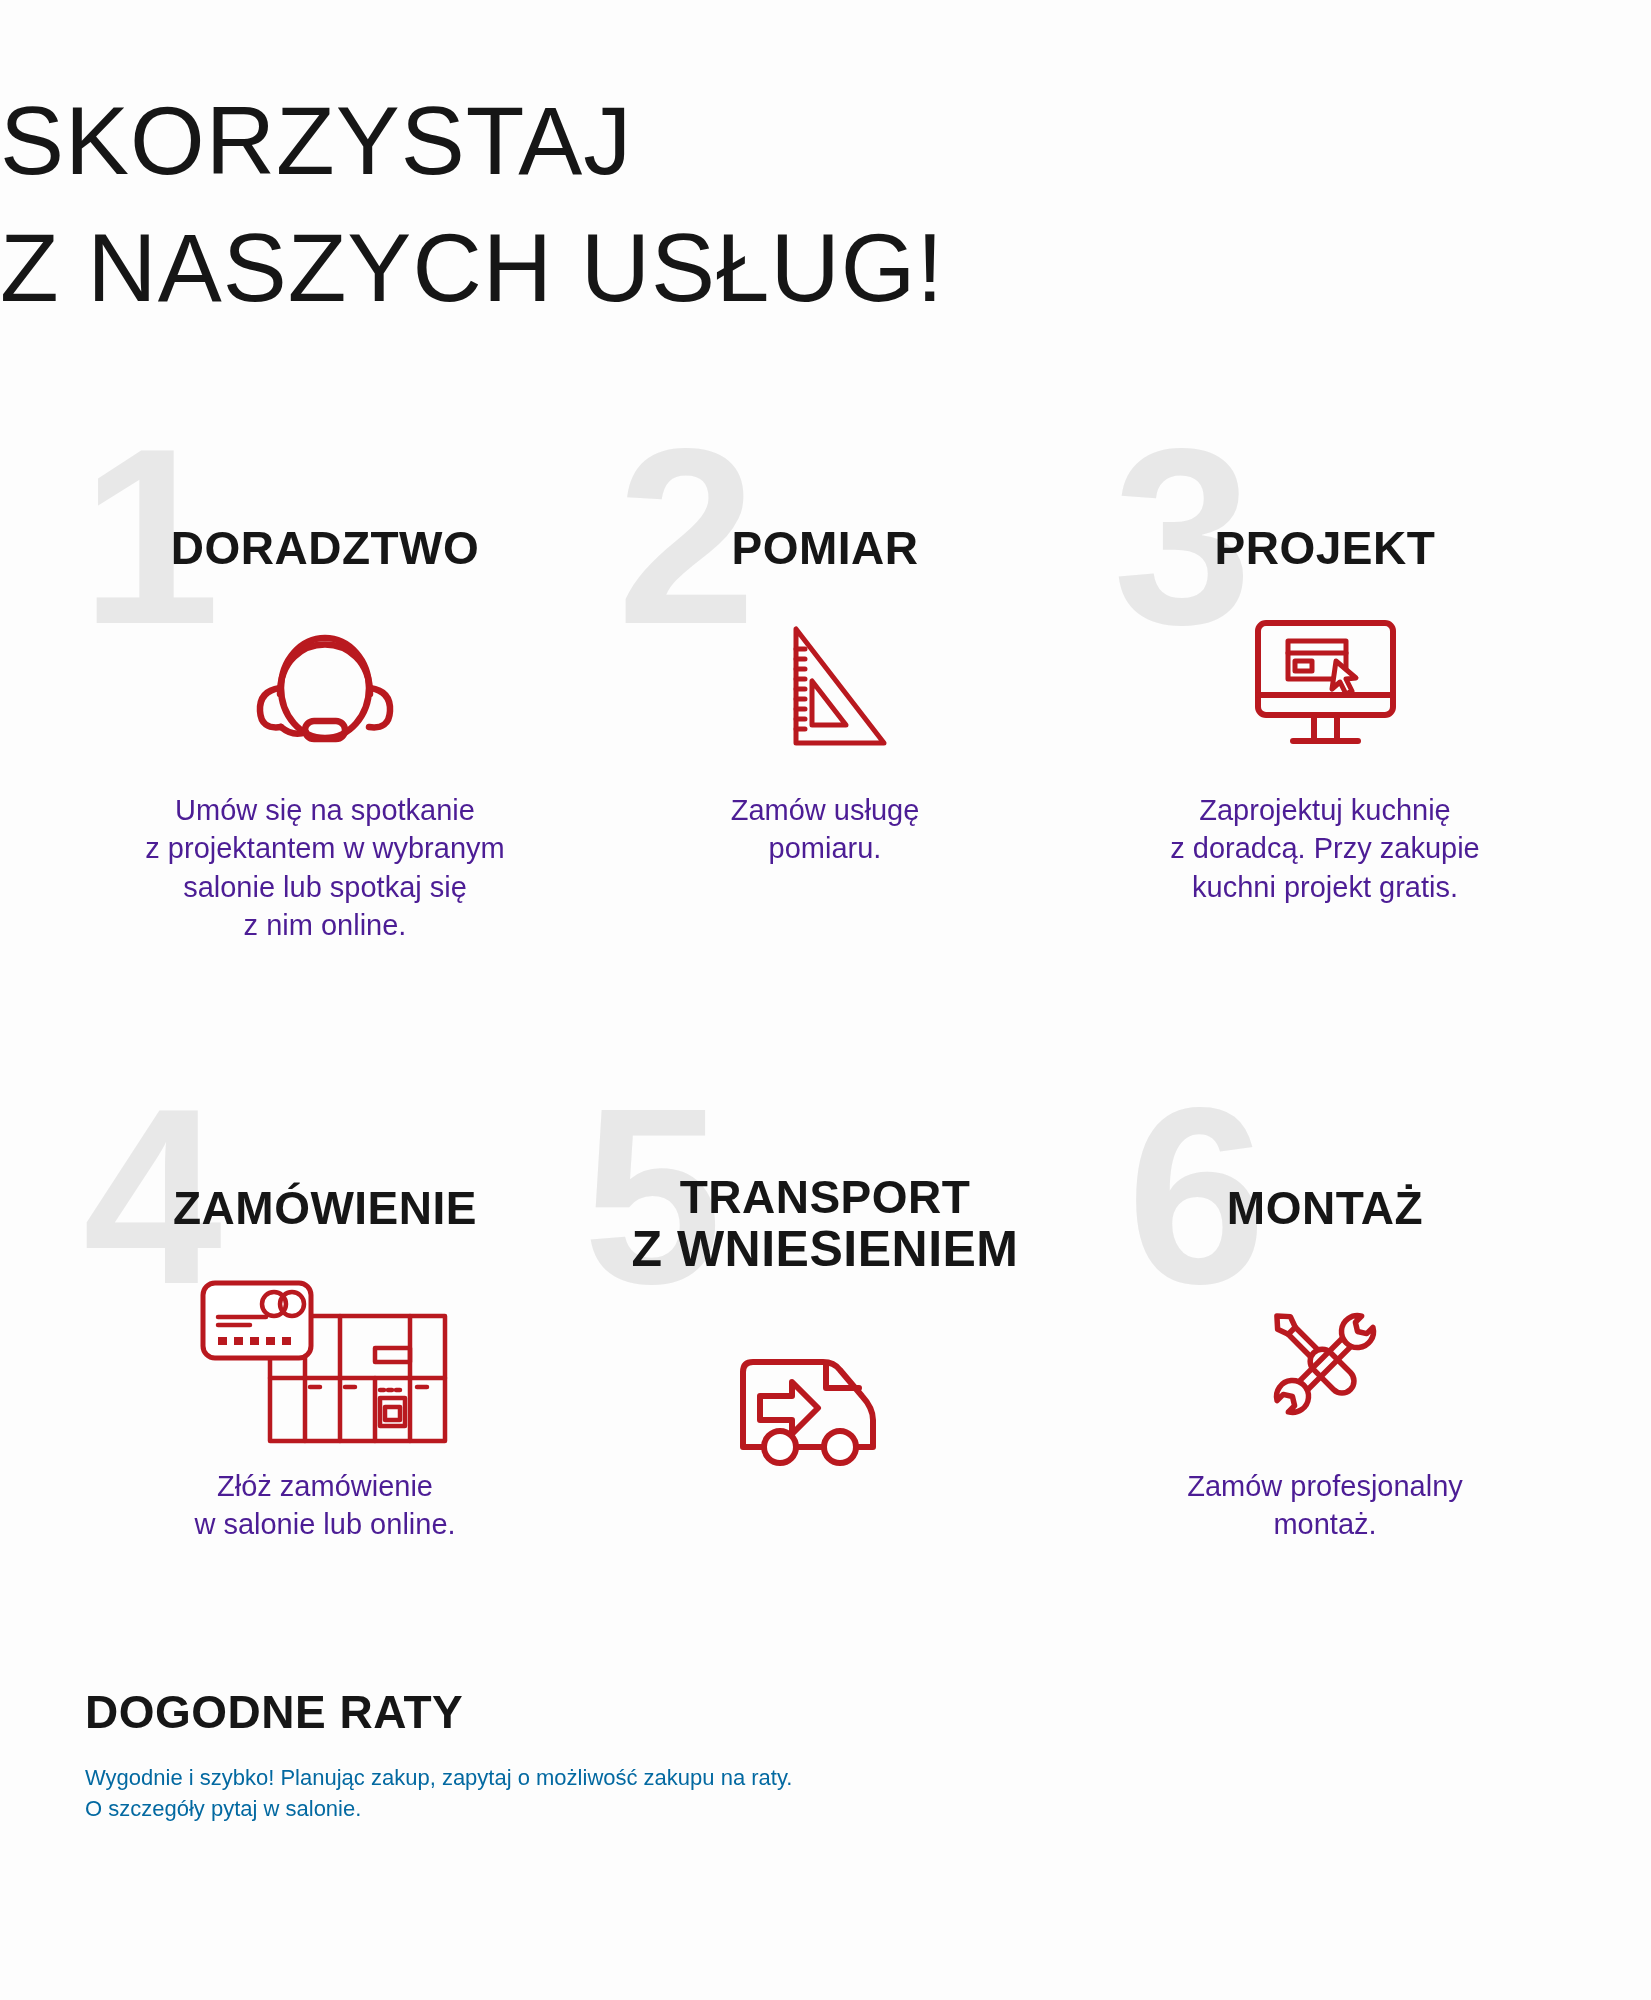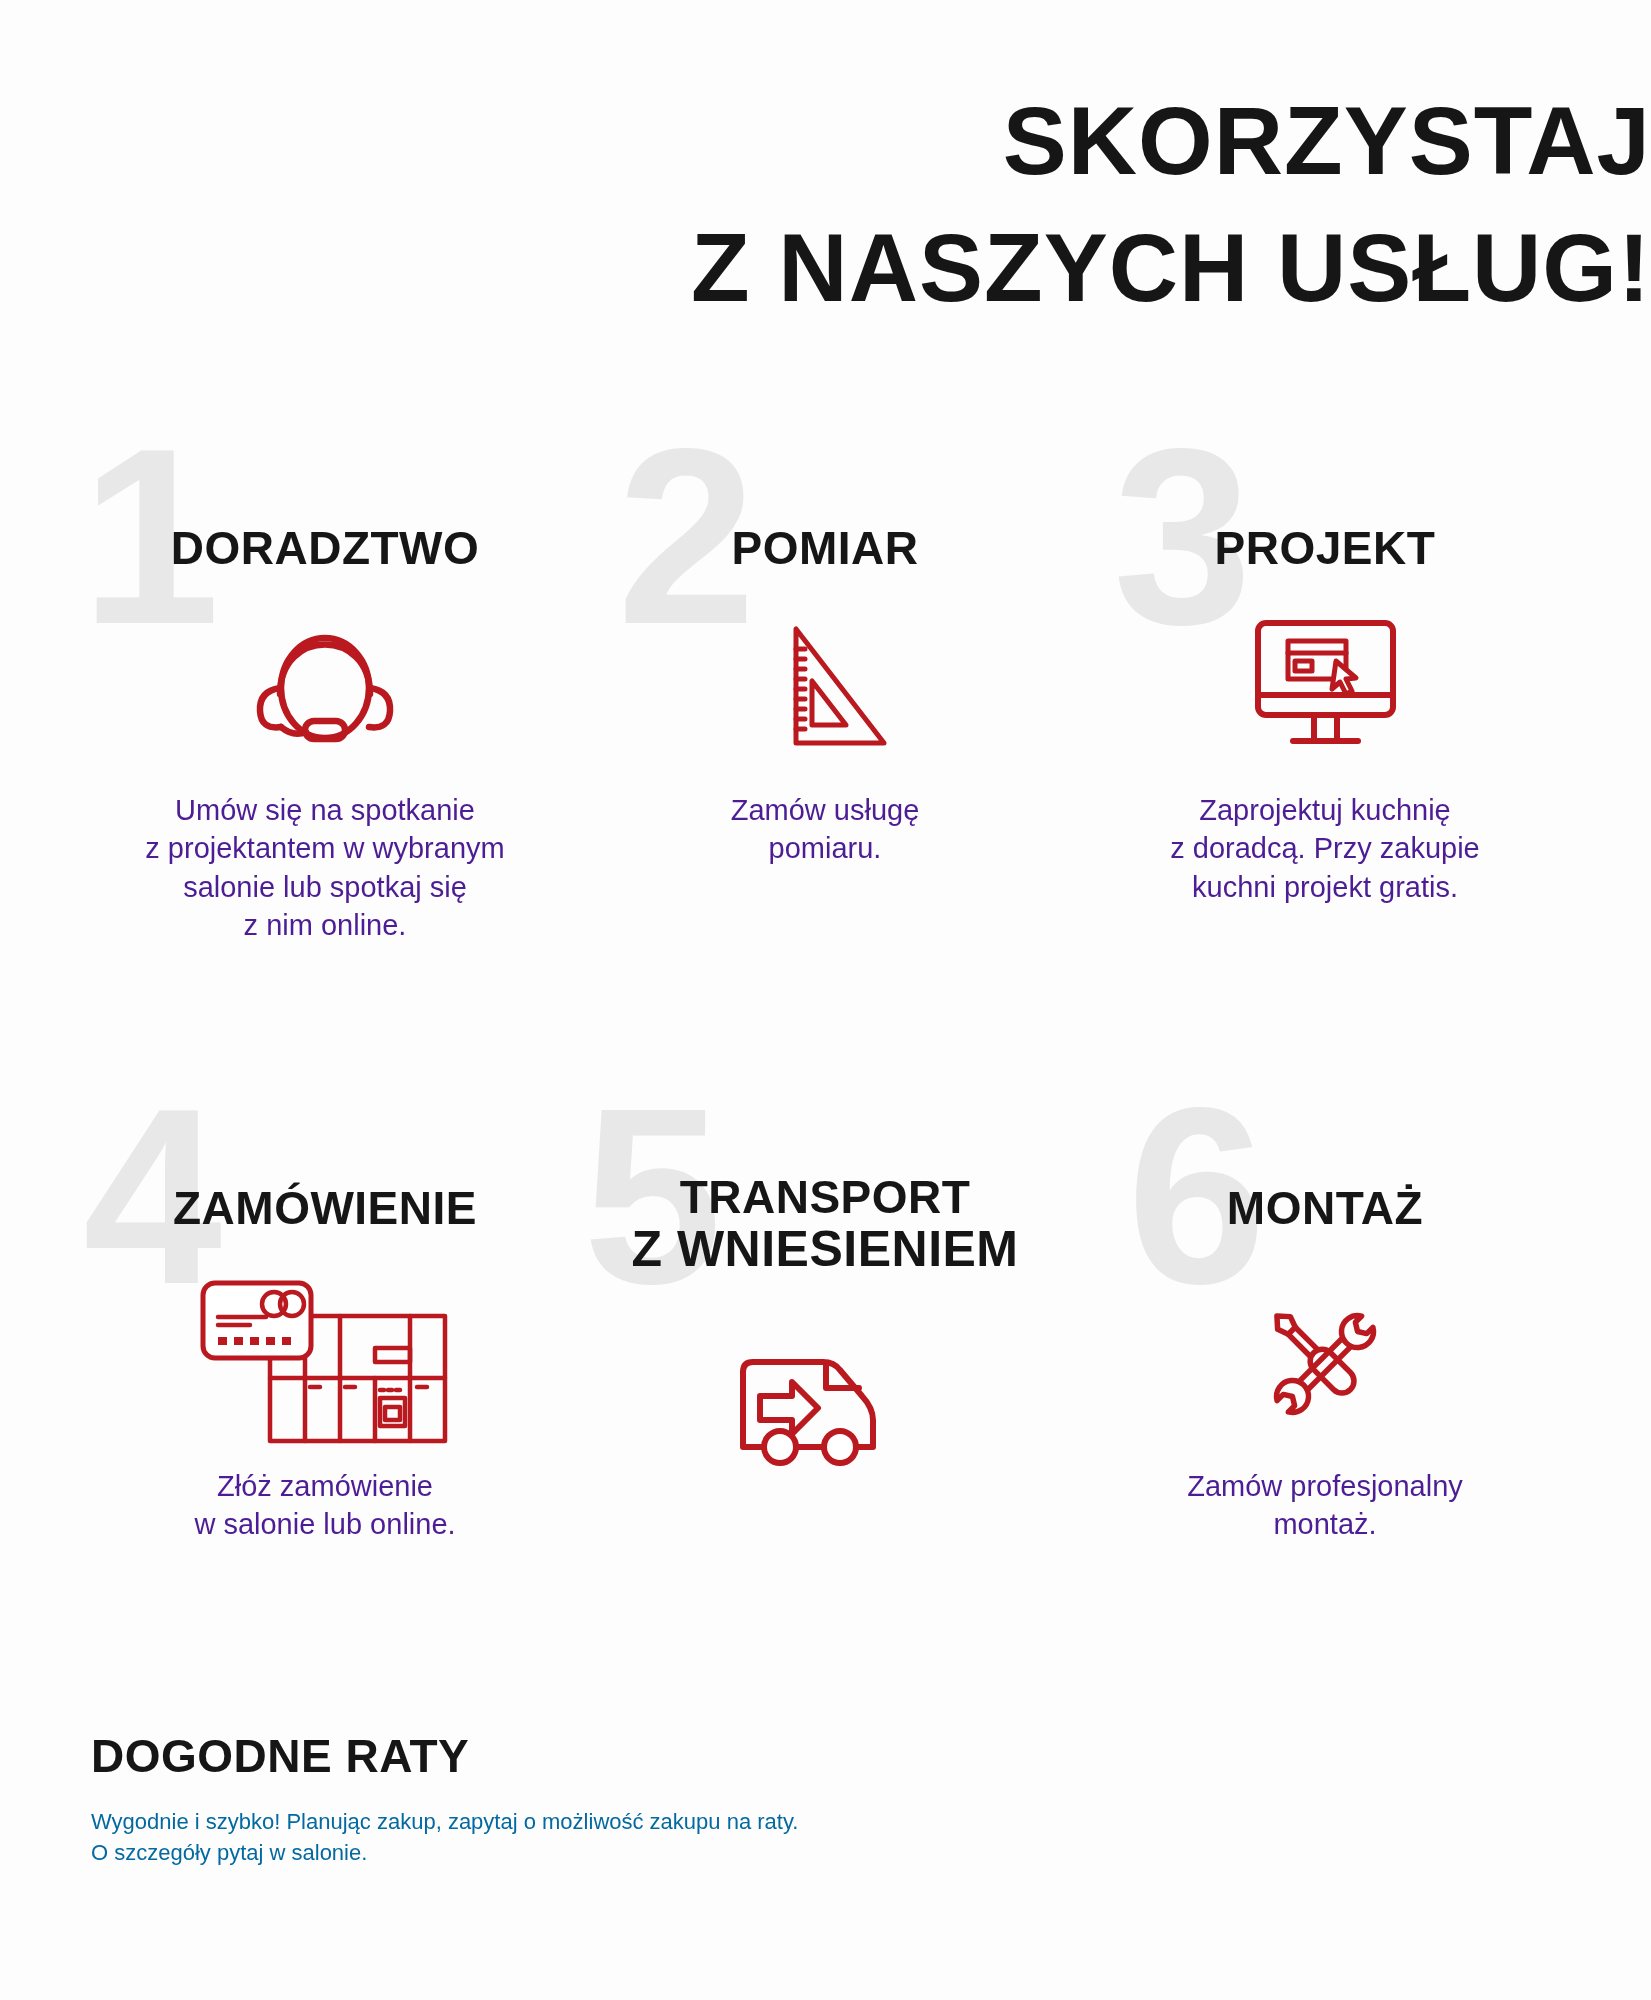--- a/index.html
+++ b/index.html
@@ -10,24 +10,24 @@
     background: #fdfdfd;
     overflow: hidden;
     font-family: "Liberation Sans", sans-serif;
   }
   
   .main-title {
     position: absolute;
     top: 78px;
     left: 0;
     width: 100%;
-    text-align: right;
+    text-align: left;
     font-size: 96px;
     line-height: 1.32;
-    font-weight: 700;
+    font-weight: 400;
     letter-spacing: 1px;
     color: #161616;
   }
   
   .svc-row {
     position: absolute;
     left: 75px;
     width: 1501px;
     display: flex;
   }
@@ -88,24 +88,23 @@
     color: #4c1d95;
     white-space: pre-line;
   }
   .row-2 .svc-desc { margin-top: 18px; }
   
   .ic { stroke: #b9191f; fill: none; stroke-linecap: round; stroke-linejoin: round; }
   .ic .fillw { fill: #ffffff; }
   
   .raty {
     position: absolute;
-    left: 91px;
+    left: 85px;
     top: 1685px;
     width: 1400px;
-    margin-top: 44px;
   }
   .raty-title {
     font-size: 46px;
     font-weight: 700;
     letter-spacing: 0.5px;
     color: #161616;
   }
   .raty-text {
     margin-top: 24px;
     font-size: 22px;

